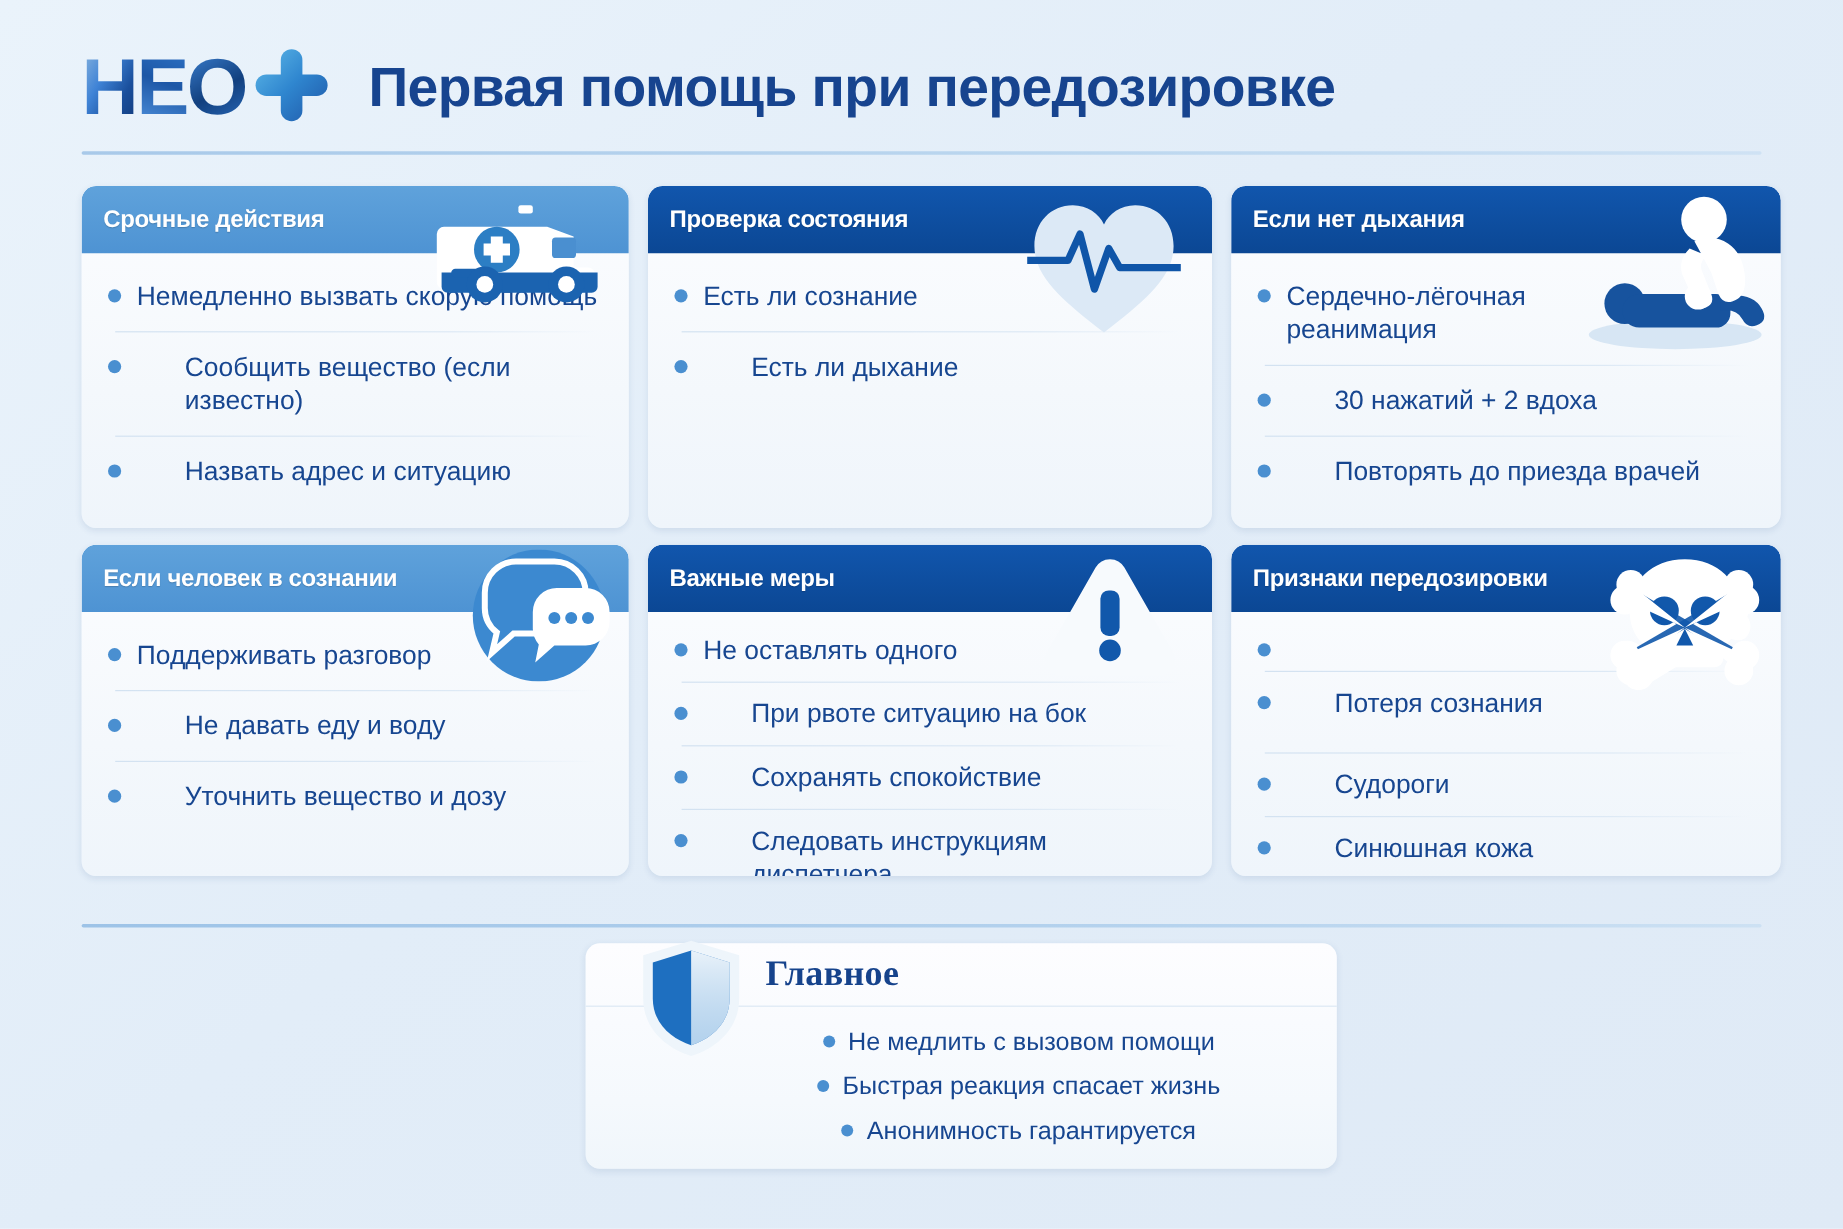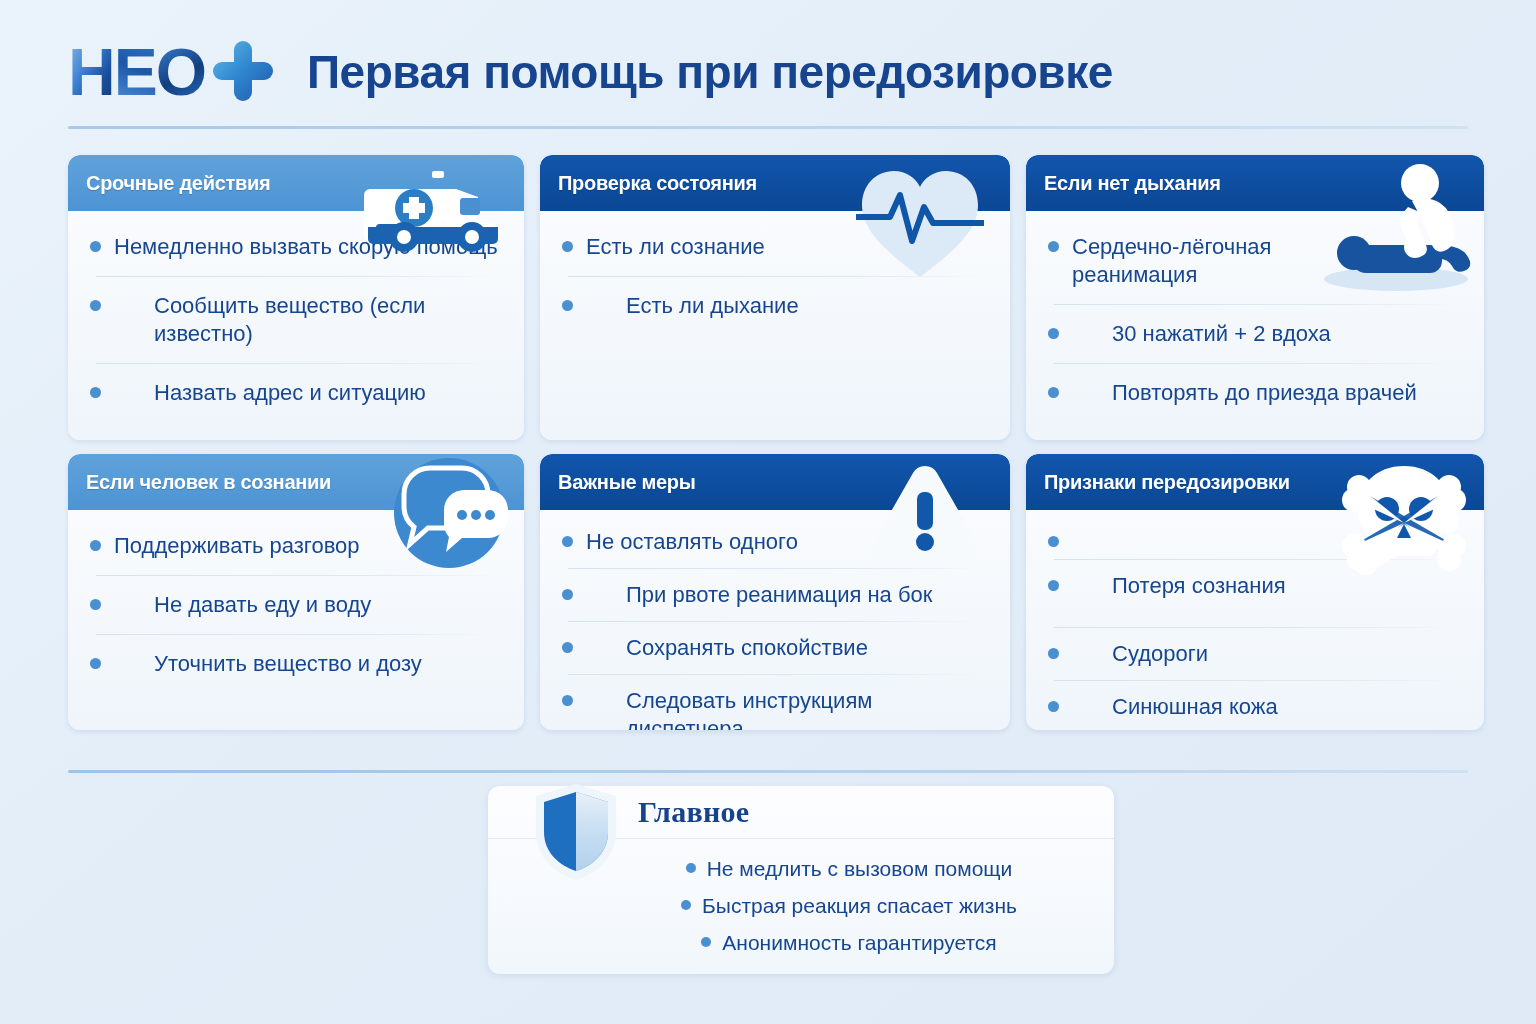--- a/index.html
+++ b/index.html
@@ -399,21 +399,21 @@
       <div class="card-header dark">
         <span class="card-title">Важные меры</span>
       </div>
       <div class="card-body" style="padding-top:18px">
         <div class="item" style="padding-bottom:13px">
           <span class="bullet"></span>
           <span class="item-text">Не оставлять одного</span>
         </div>
         <div class="item" style="padding-bottom:13px;padding-top:12px">
           <span class="bullet"></span>
-          <span class="item-text">При рвоте реанимация на бок</span>
+          <span class="item-text">При рвоте ситуацию на бок</span>
         </div>
         <div class="item" style="padding-bottom:13px;padding-top:12px">
           <span class="bullet"></span>
           <span class="item-text">Сохранять спокойствие</span>
         </div>
         <div class="item" style="padding-bottom:13px;padding-top:12px">
           <span class="bullet"></span>
           <span class="item-text">Следовать инструкциям диспетчера</span>
         </div>
       </div>

